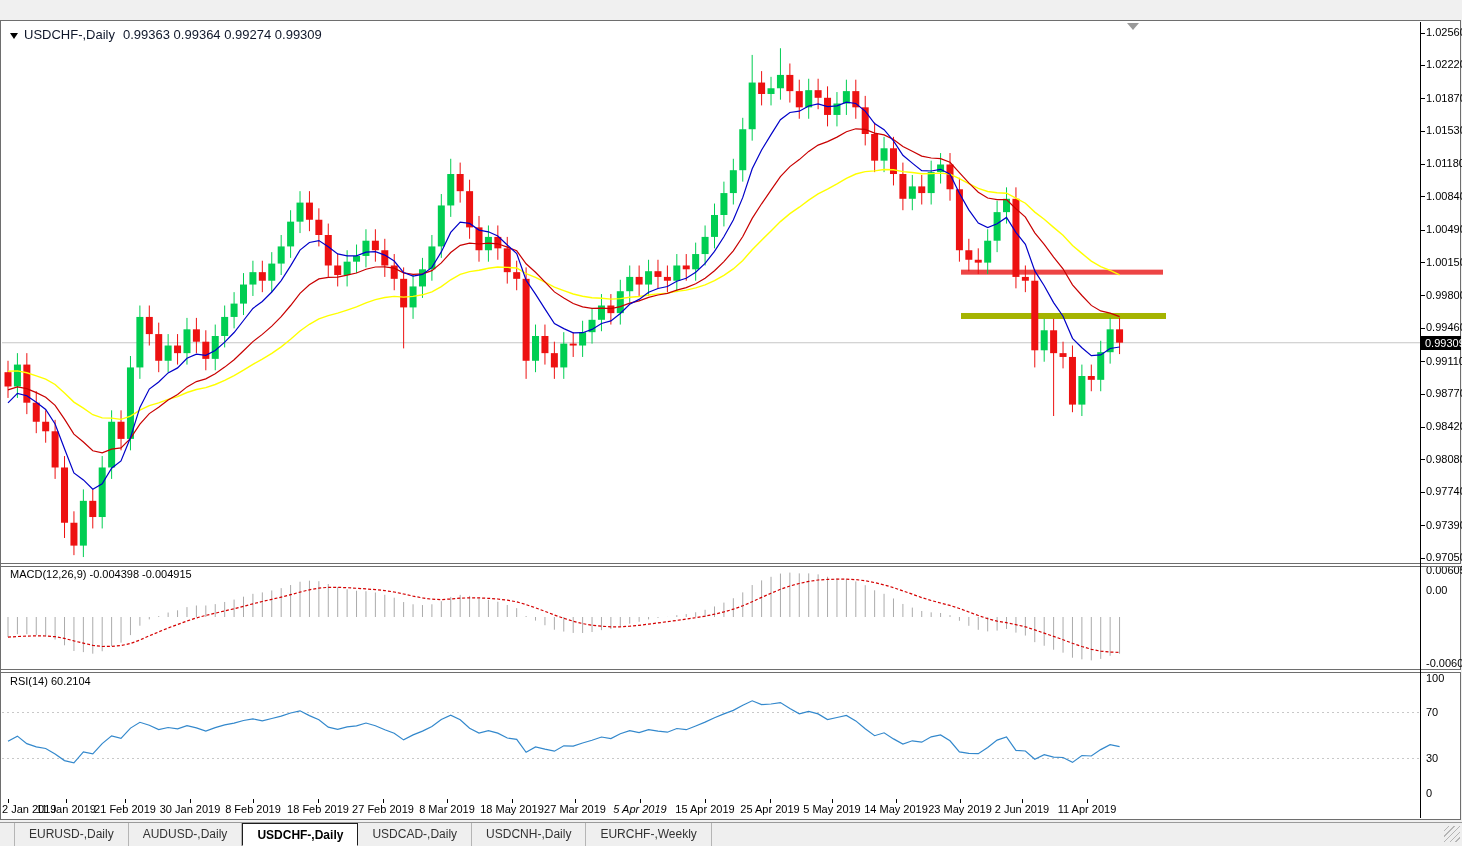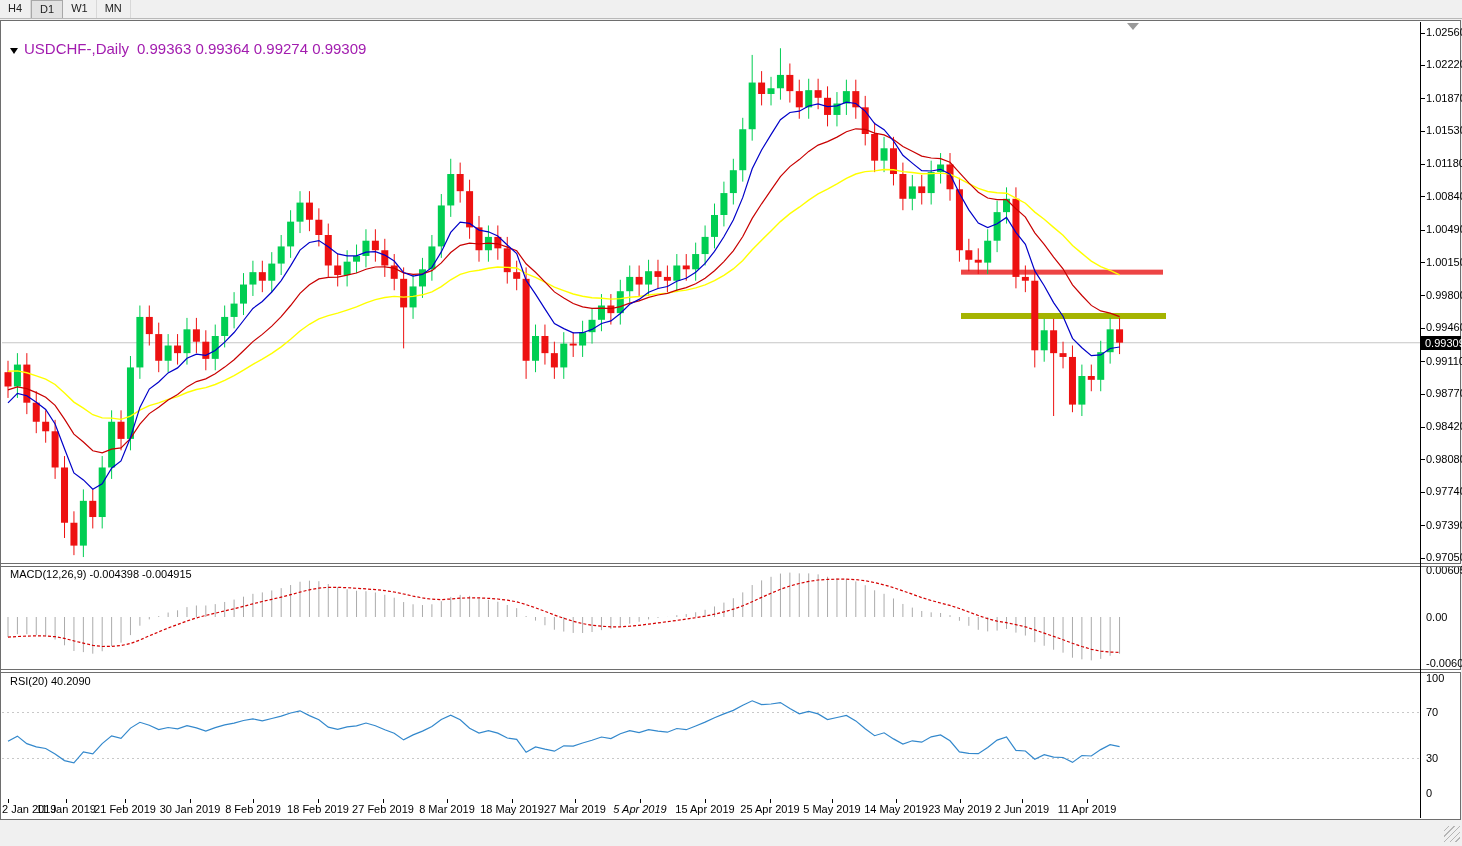--- a/index.html
+++ b/index.html
@@ -11,22 +11,22 @@
   #toolbar { position:absolute; left:0; top:0; width:1462px; height:19px;
     background:#f0f0f0; border-bottom:1px solid #b9b9b9; display:flex; align-items:stretch; }
   .tf-btn { padding:2px 8px 0 8px; border-right:1px solid #d8d8d8; cursor:default;
     font-size:11px; color:#222; }
   .tf-btn.active { background:#e2e2e2; border:1px solid #a8a8a8; border-bottom:none; }
 
   
   #chart-window { position:absolute; left:0; top:20px; width:1461px; height:800px;
     background:#fff; border:1px solid #6e6e6e; }
 
-  #chart-title { position:absolute; left:10px; top:40px; height:14px; white-space:nowrap;
-    font-size:15px; color:#a21caf; z-index:5; }
+  #chart-title { position:absolute; left:10px; top:27px; height:14px; white-space:nowrap;
+    font-size:13px; color:#0f172a; z-index:5; }
   #chart-title .sym { margin-right:8px; }
   #dropdown-tri { display:inline-block; width:0; height:0; border-left:4px solid transparent;
     border-right:4px solid transparent; border-top:6px solid #000; margin-right:6px; }
 
   .panel-sep { position:absolute; left:1px; width:1460px; height:4px; background:#fff;
     border-top:1px solid #6e6e6e; border-bottom:1px solid #6e6e6e; z-index:4; }
 
   #axis-vline { position:absolute; left:1420px; top:22px; width:1px; height:796px; background:#000; z-index:4; }
 
   .ind-label { position:absolute; left:10px; font-size:11px; color:#000; z-index:5; white-space:nowrap; }
@@ -53,26 +53,20 @@
   .tab.active { background:#fff; border:1px solid #1d1d1d; border-bottom:1px solid #fff;
     font-weight:bold; color:#000; margin-top:0; }
   #grip { position:absolute; right:2px; top:826px; width:16px; height:16px;
     background:repeating-linear-gradient(135deg,transparent 0 3px,#b5b5b5 3px 4px); }
 </style>
 </head>
 <body>
 
 <div id="stage">
 
-  <div id="toolbar">
-    <div class="tf-btn">H4</div>
-    <div class="tf-btn active">D1</div>
-    <div class="tf-btn">W1</div>
-    <div class="tf-btn">MN</div>
-  </div>
 
   <div id="chart-window"></div>
 
   <div id="chart-title">
     <span id="dropdown-tri"></span><span class="sym">USDCHF-,Daily</span><span>0.99363 0.99364 0.99274 0.99309</span>
   </div>
 
   <div id="shift-tri"></div>
 
   <svg id="plot" width="1462" height="846" viewBox="0 0 1462 846">
@@ -463,21 +457,21 @@
       <g>
         <polyline stroke="#3388CC" stroke-width="1.2" points="8.0,741.3 17.4,736.1 26.8,743.6 36.3,746.9 45.7,748.5 55.1,754.0 64.5,760.6 73.9,762.9 83.4,751.9 92.8,753.9 102.2,743.6 111.6,735.8 121.0,738.4 130.5,728.1 139.9,722.3 149.3,725.2 158.7,729.5 168.1,727.5 177.6,728.8 187.0,725.7 196.4,727.9 205.8,731.1 215.2,727.6 224.7,724.9 234.1,723.1 243.5,720.5 252.9,718.8 262.3,720.9 271.8,718.5 281.2,716.1 290.6,713.0 300.0,710.8 309.4,715.6 318.9,719.7 328.3,727.2 337.7,729.3 347.1,726.9 356.5,725.8 366.0,723.0 375.4,725.7 384.8,729.8 394.2,733.2 403.6,739.9 413.1,734.9 422.5,731.1 431.9,726.5 441.3,719.5 450.7,715.1 460.2,719.7 469.6,728.3 479.0,733.1 488.4,730.7 497.8,733.1 507.3,738.0 516.7,739.3 526.1,752.3 535.5,746.9 544.9,749.2 554.4,751.2 563.8,745.8 573.2,746.1 582.6,743.0 592.0,740.2 601.5,737.0 610.9,738.6 620.3,733.7 629.7,730.7 639.1,732.6 648.6,729.7 658.0,731.2 667.4,732.2 676.8,728.5 686.2,729.7 695.7,726.0 705.1,722.1 714.5,717.7 723.9,713.9 733.3,710.4 742.8,705.2 752.2,700.8 761.6,704.6 771.0,704.0 780.4,702.6 789.9,708.4 799.3,713.8 808.7,711.4 818.1,713.9 827.5,719.5 837.0,717.5 846.4,715.4 855.8,720.9 865.2,728.8 874.6,735.7 884.1,732.8 893.5,738.9 902.9,744.0 912.3,740.8 921.7,742.2 931.2,736.8 940.6,734.9 950.0,740.8 959.4,751.9 968.8,753.3 978.3,753.7 987.7,747.4 997.1,740.1 1006.5,737.0 1015.9,750.4 1025.4,751.0 1034.8,759.2 1044.2,754.6 1053.6,757.1 1063.0,757.5 1072.5,762.4 1081.9,755.5 1091.3,756.0 1100.7,749.6 1110.1,744.7 1119.6,746.7" fill="none"></polyline>
       </g>
     </svg>
 
   <div class="panel-sep" style="top:563px"></div>
   <div class="panel-sep" style="top:669px"></div>
   <div id="axis-vline"></div>
 
   <div class="ind-label" style="top:568px">MACD(12,26,9) -0.004398 -0.004915</div>
-  <div class="ind-label" style="top:675px">RSI(20) 40.2090</div>
+  <div class="ind-label" style="top:675px">RSI(14) 60.2104</div>
 
   <div id="axis-labels">
       <div class="ax-tick" style="top: 32.5px;"></div>
       <div class="ax-label" style="top: 26px;">1.02560</div>
       <div class="ax-tick" style="top: 64.8956px;"></div>
       <div class="ax-label" style="top: 58.3956px;">1.02220</div>
       <div class="ax-tick" style="top: 98.2441px;"></div>
       <div class="ax-label" style="top: 91.7441px;">1.01870</div>
       <div class="ax-tick" style="top: 130.64px;"></div>
       <div class="ax-label" style="top: 124.14px;">1.01530</div>
@@ -501,21 +495,21 @@
       <div class="ax-label" style="top: 420.465px;">0.98420</div>
       <div class="ax-tick" style="top: 459.36px;"></div>
       <div class="ax-label" style="top: 452.86px;">0.98080</div>
       <div class="ax-tick" style="top: 491.756px;"></div>
       <div class="ax-label" style="top: 485.256px;">0.97740</div>
       <div class="ax-tick" style="top: 525.104px;"></div>
       <div class="ax-label" style="top: 518.604px;">0.97390</div>
       <div class="ax-tick" style="top: 557.5px;"></div>
       <div class="ax-label" style="top: 551px;">0.97050</div>
       <div class="ax-label" style="top: 564px;">0.006058</div>
-      <div class="ax-label" style="top: 611px;">0.00</div>
+      <div class="ax-label" style="top: 584px;">0.00</div>
       <div class="ax-label" style="top: 657px;">-0.006096</div>
       <div class="ax-label" style="top: 672px;">100</div>
       <div class="ax-label" style="top: 706px;">70</div>
       <div class="ax-label" style="top: 752px;">30</div>
       <div class="ax-label" style="top: 787px;">0</div>
     </div>
   <div id="price-badge" style="top: 335.76px;">0.99309</div>
   <div id="date-axis">
       <div class="date-tick" style="left: 8px;"></div>
       <div class="date-label" style="left: 2px; text-align: center;">2 Jan 2019</div>
@@ -548,14 +542,22 @@
       <div class="date-tick" style="left: 896px;"></div>
       <div class="date-label" style="left: 896px; transform: translateX(-50%);">14 May 2019</div>
       <div class="date-tick" style="left: 960px;"></div>
       <div class="date-label" style="left: 960px; transform: translateX(-50%);">23 May 2019</div>
       <div class="date-tick" style="left: 1022px;"></div>
       <div class="date-label" style="left: 1022px; transform: translateX(-50%);">2 Jun 2019</div>
       <div class="date-tick" style="left: 1087px;"></div>
       <div class="date-label" style="left: 1087px; transform: translateX(-50%);">11 Apr 2019</div>
     </div>
 
+  <div id="tabbar">
+      <div class="tab">EURUSD-,Daily</div>
+      <div class="tab">AUDUSD-,Daily</div>
+      <div class="tab active">USDCHF-,Daily</div>
+      <div class="tab">USDCAD-,Daily</div>
+      <div class="tab">USDCNH-,Daily</div>
+      <div class="tab">EURCHF-,Weekly</div>
+    </div>
   <div id="grip"></div>
 </div>
 
 </body></html>

